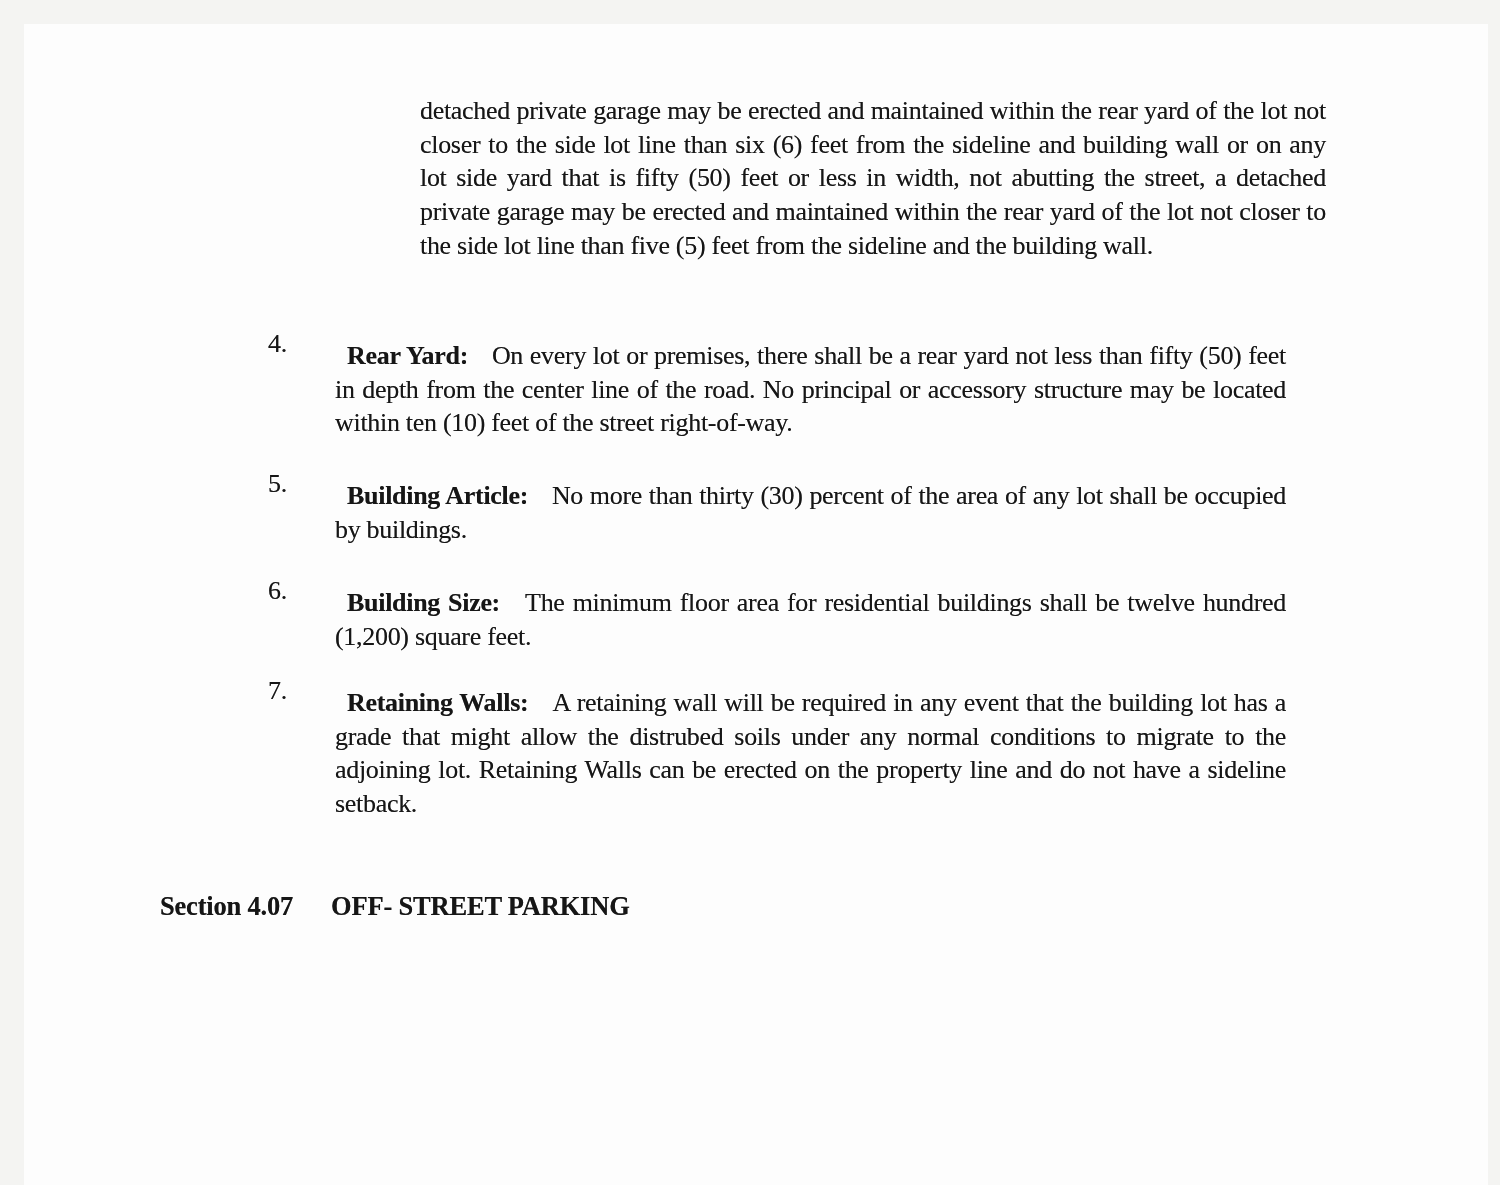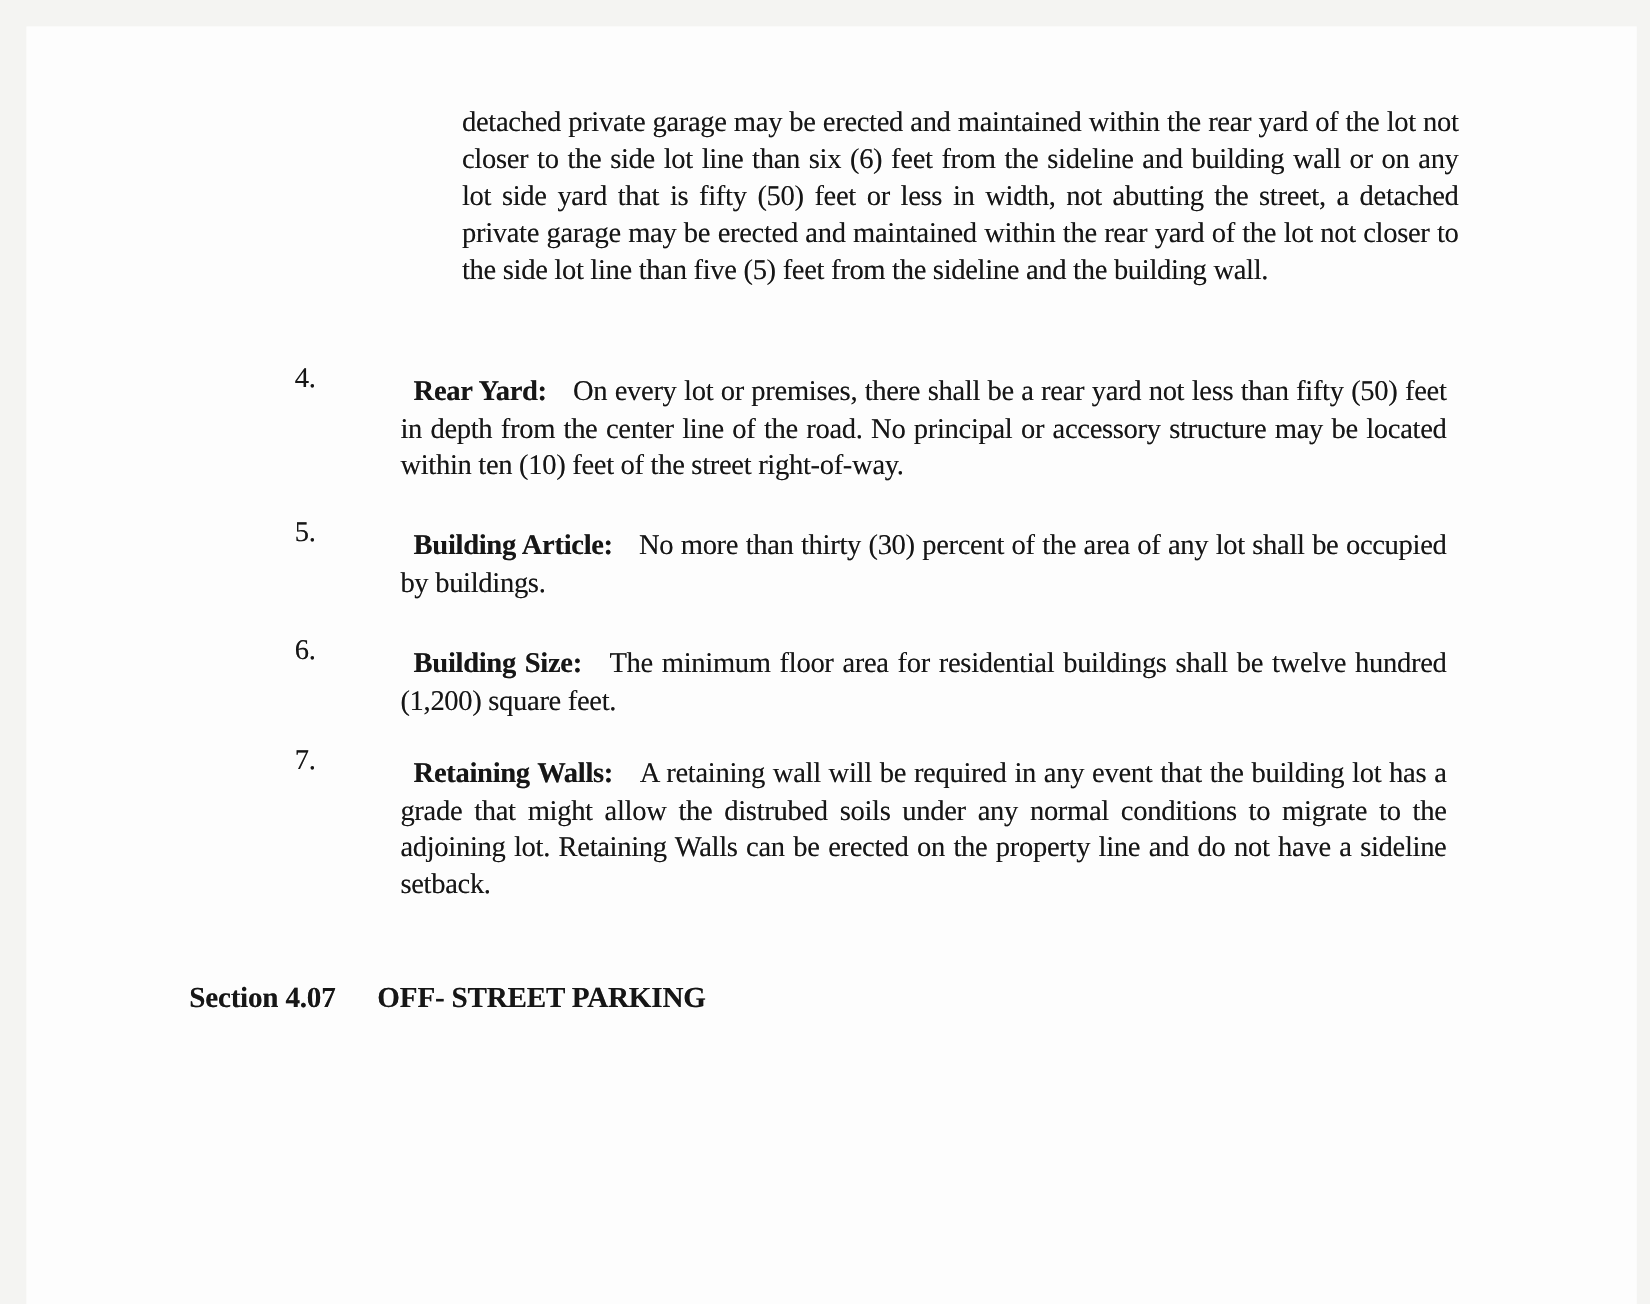--- a/index.html
+++ b/index.html
@@ -17,25 +17,25 @@
   .cont {
     position:absolute; left:384px; top:58px; width:930px;
     font-size:26px; line-height:33.7px; letter-spacing:-0.3px;
     text-align:justify;
   }
   .item {
     position:absolute; left:232px; width:1078px;
     font-size:26px; line-height:33.7px; letter-spacing:-0.3px;
   }
   .item .num { position:absolute; left:0; top:0; }
-  .item .itext { margin-left:84px; width:975px; text-align:justify; }
+  .item .itext { margin-left:55px; width:975px; text-align:justify; }
   .item .ititle { font-weight:bold; }
   .item .ibody { padding-left:5px; }
   .sech {
-    position:absolute; left:124px;
+    position:absolute; left:112px;
     font-size:26.5px; line-height:34px; letter-spacing:-0.2px;
     font-weight:bold; white-space:nowrap;
   }
   .sech .st { margin-left:14px; }
   .secb {
     position:absolute; left:108px;
     font-size:25px; line-height:33px; letter-spacing:-0.8px;
     white-space:nowrap;
   }
 </style>

